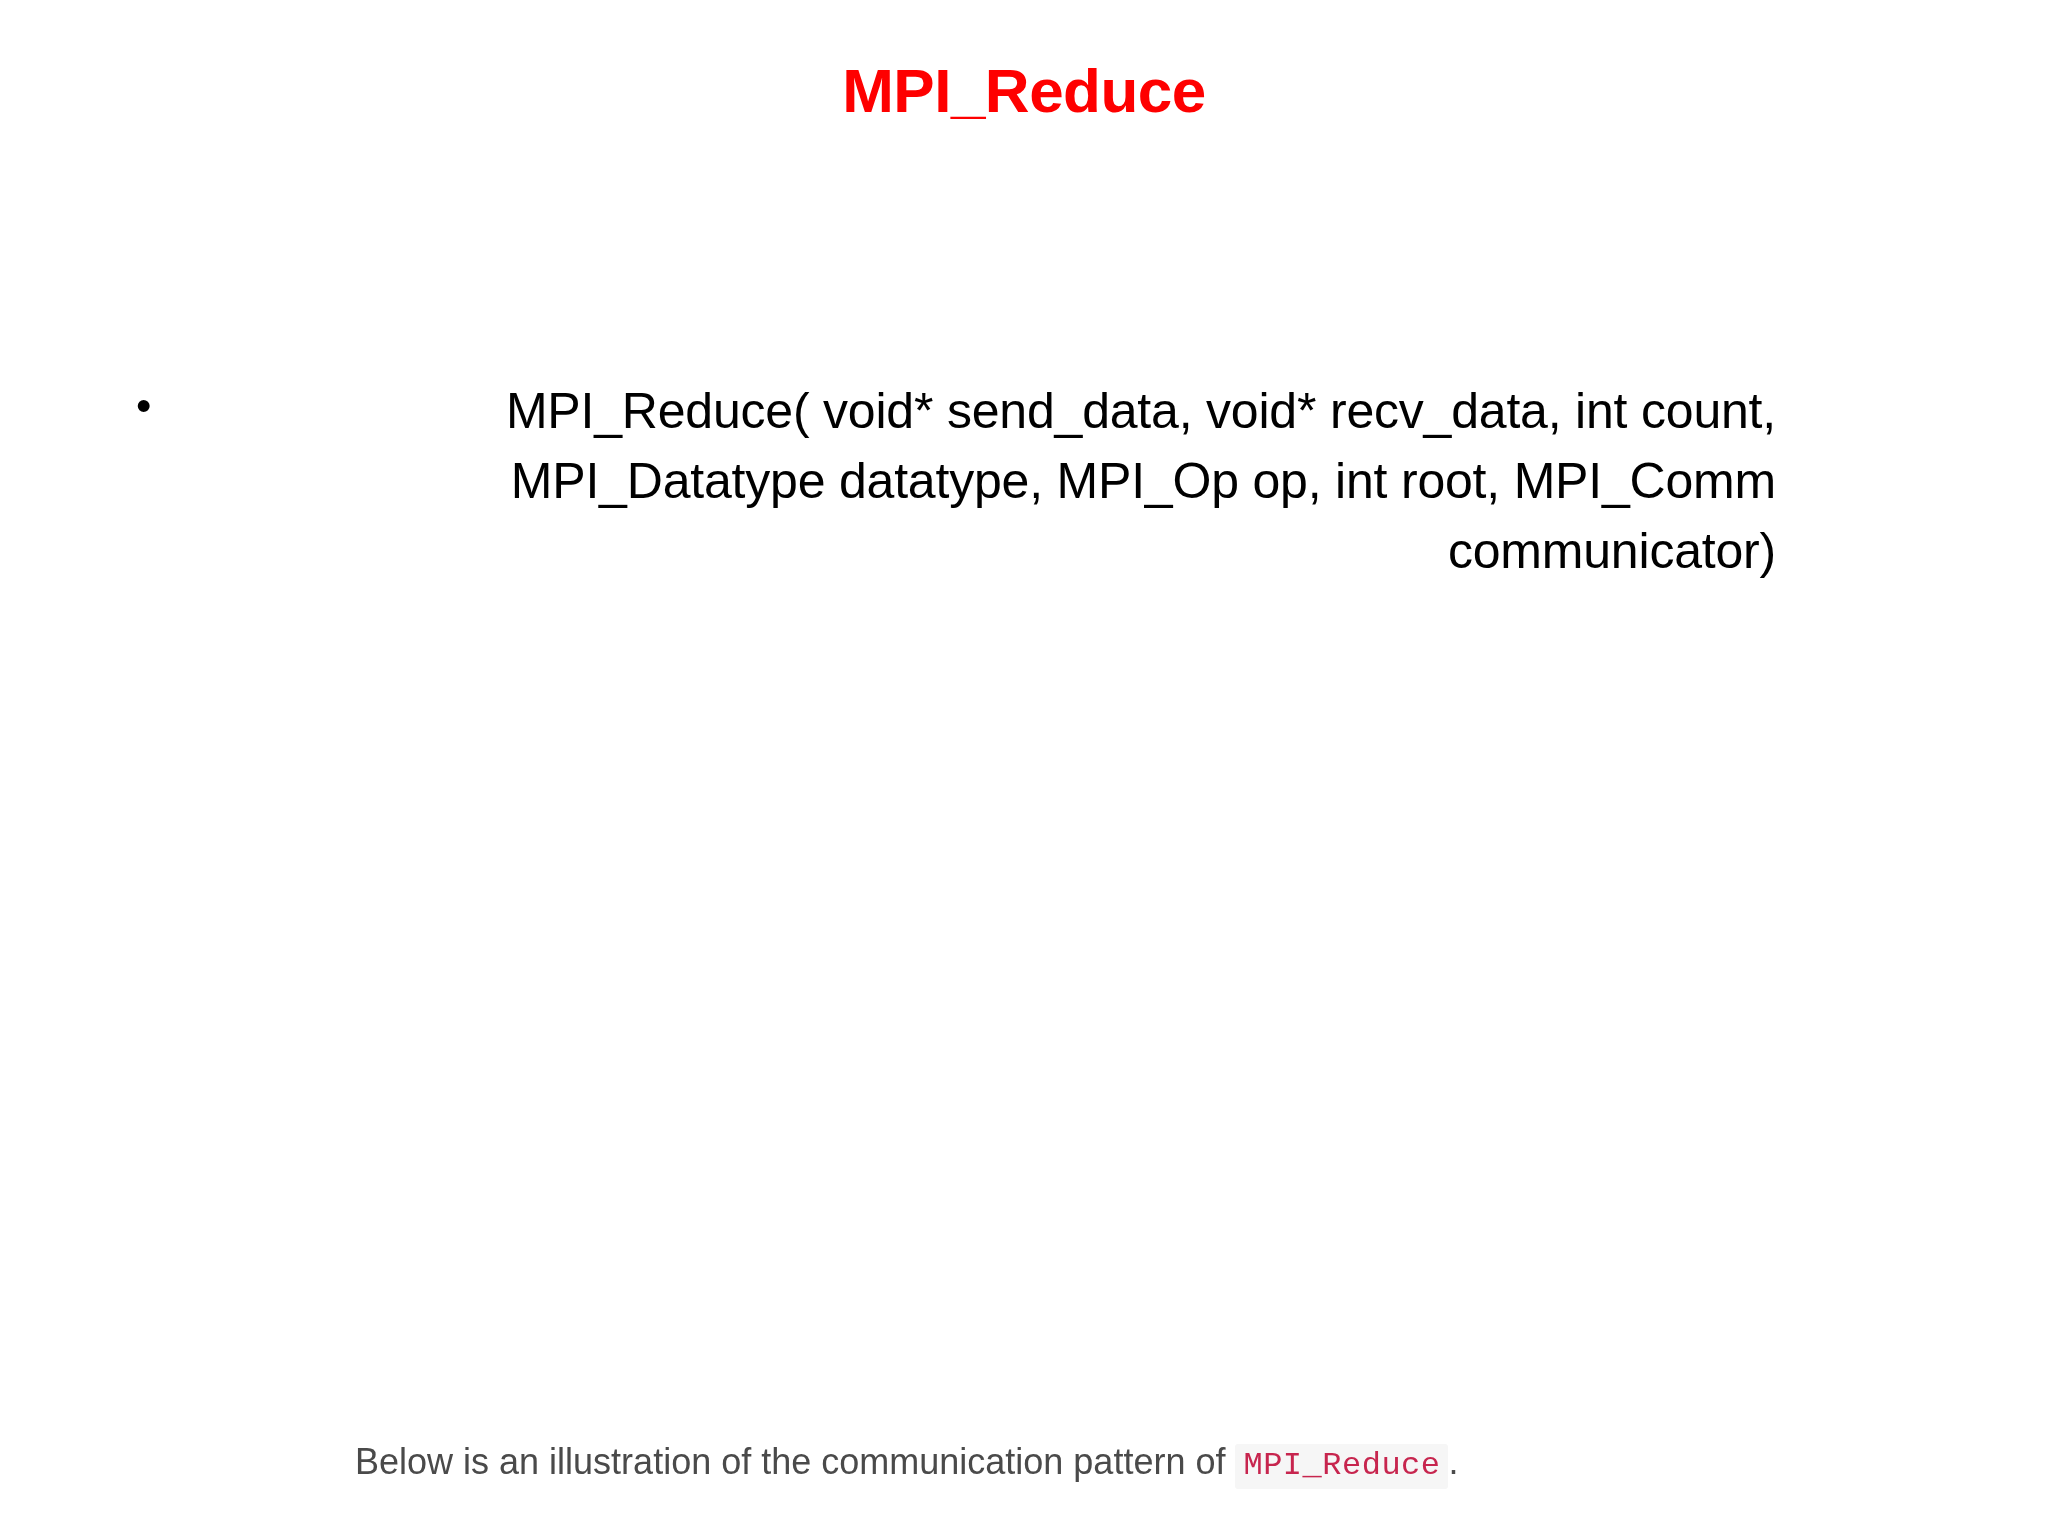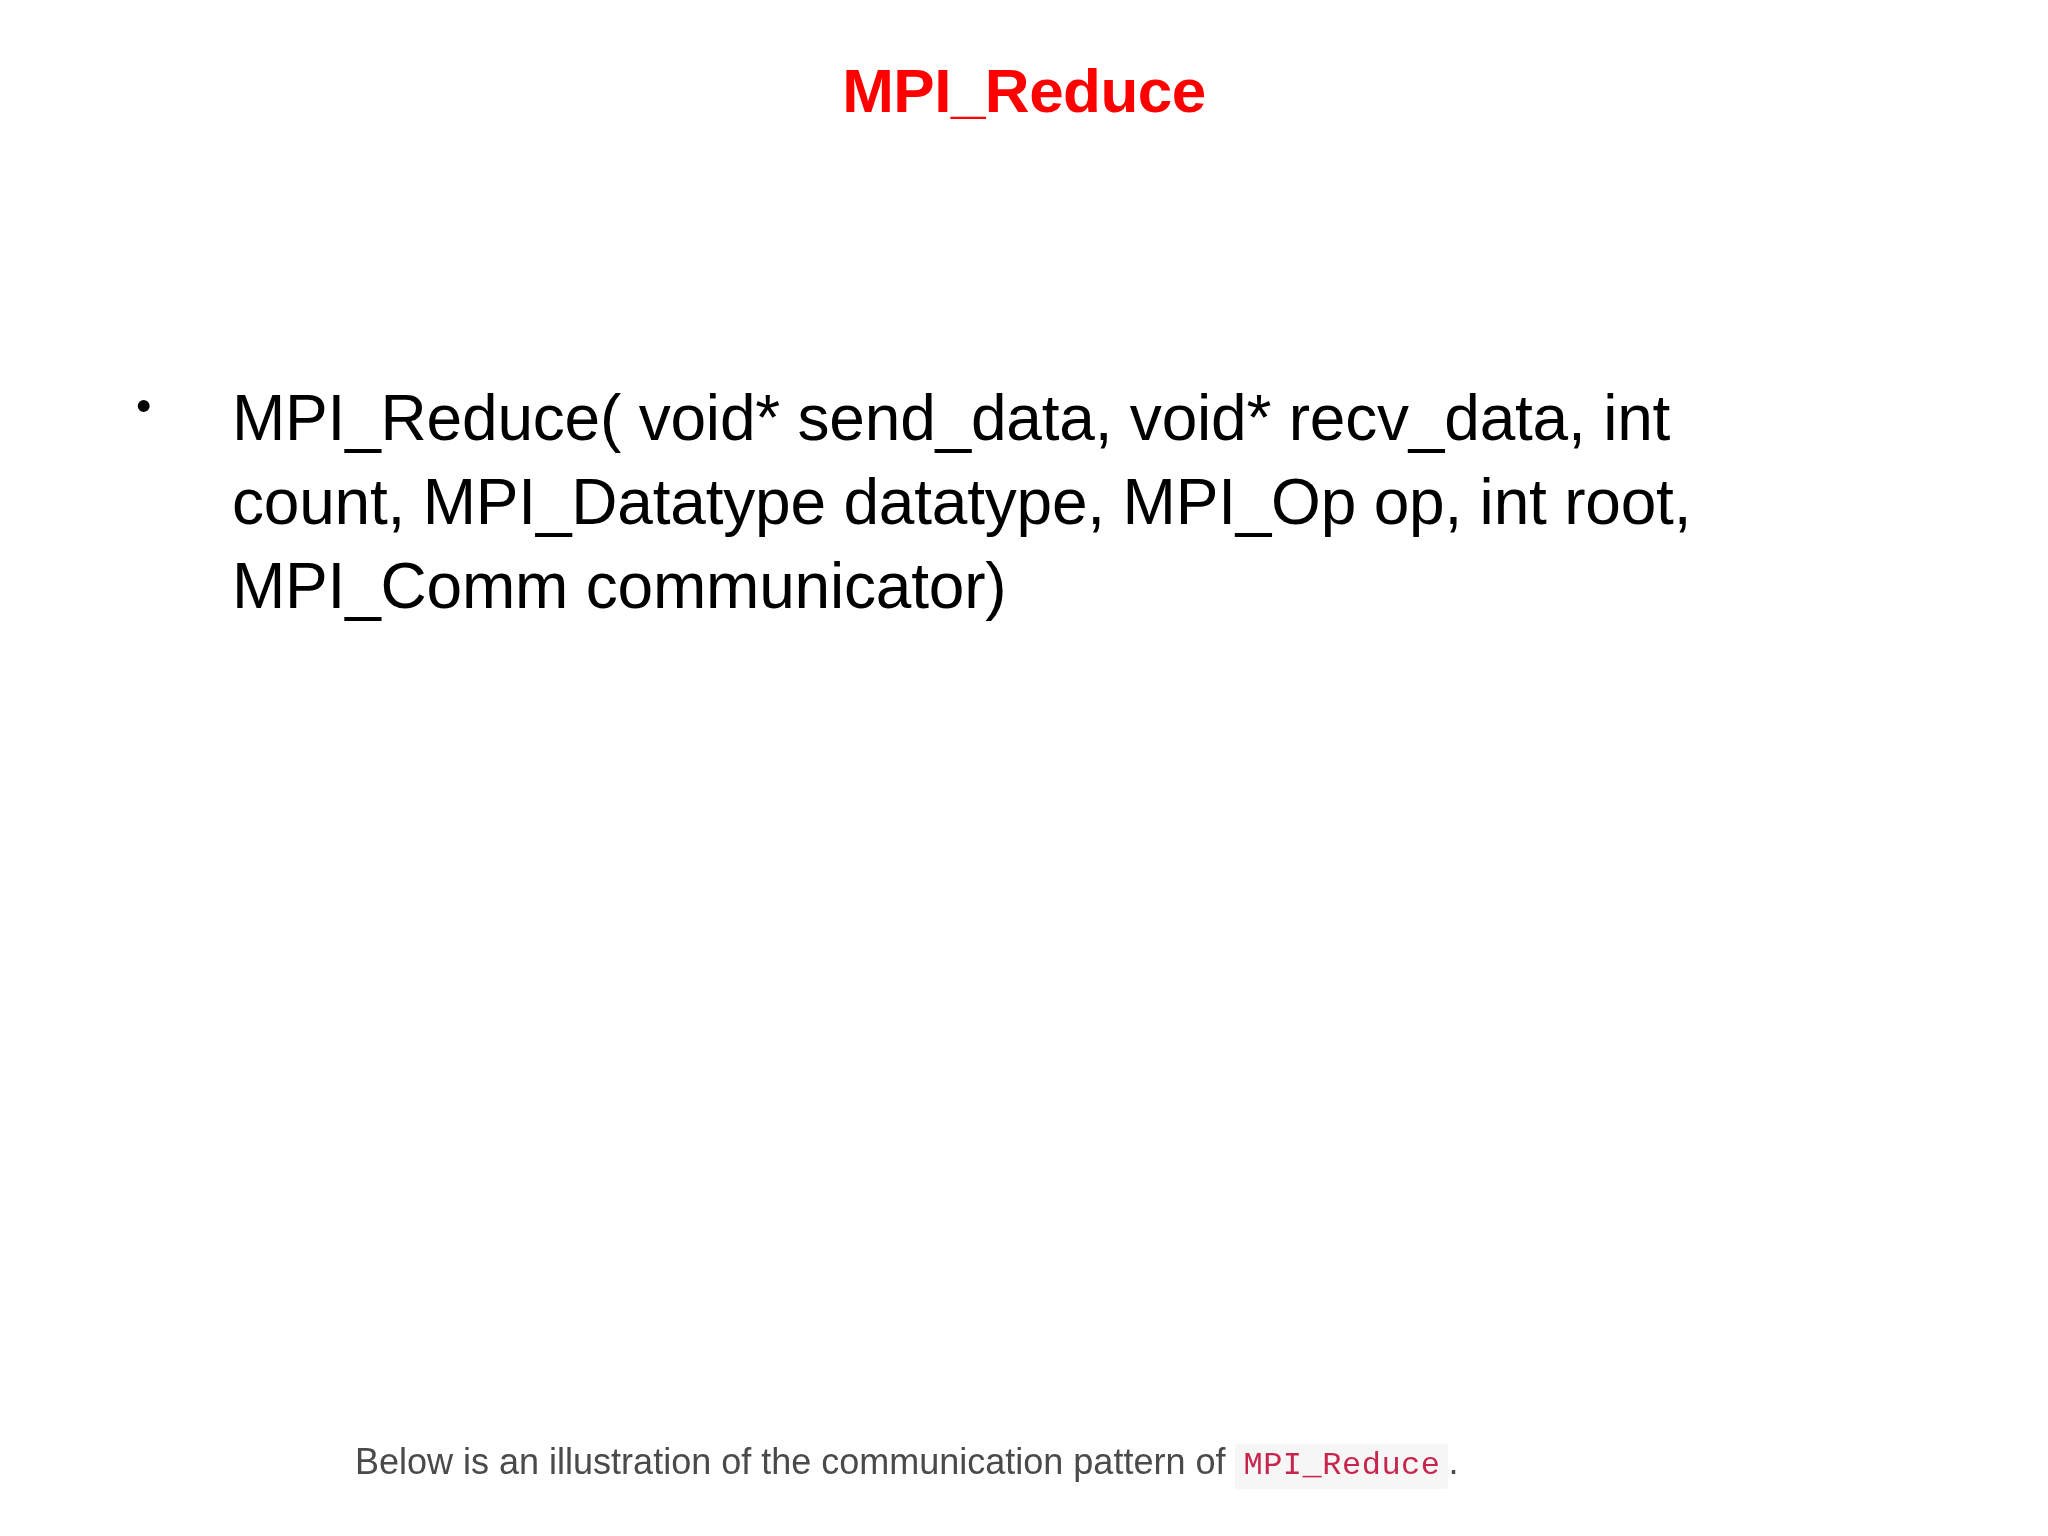--- a/index.html
+++ b/index.html
@@ -48,25 +48,26 @@
     color: #000000;
     font-size: 44px;
     line-height: 1.0;
     padding-top: 8px;
     text-align: left;
   }
   #bullet-text {
     flex: 1 1 auto;
     color: #000000;
     font-family: "Liberation Sans", sans-serif;
-    font-size: 64px;
-    line-height: 84px;
+    font-size: 50px;
+    line-height: 70px;
     letter-spacing: -0.2px;
     white-space: pre-wrap;
     word-break: normal;
+    text-align: right;
   }
 
   
   #figure-area {
     position: absolute;
     left: 0;
     top: 700px;
     width: 2048px;
     height: 620px;
   }

